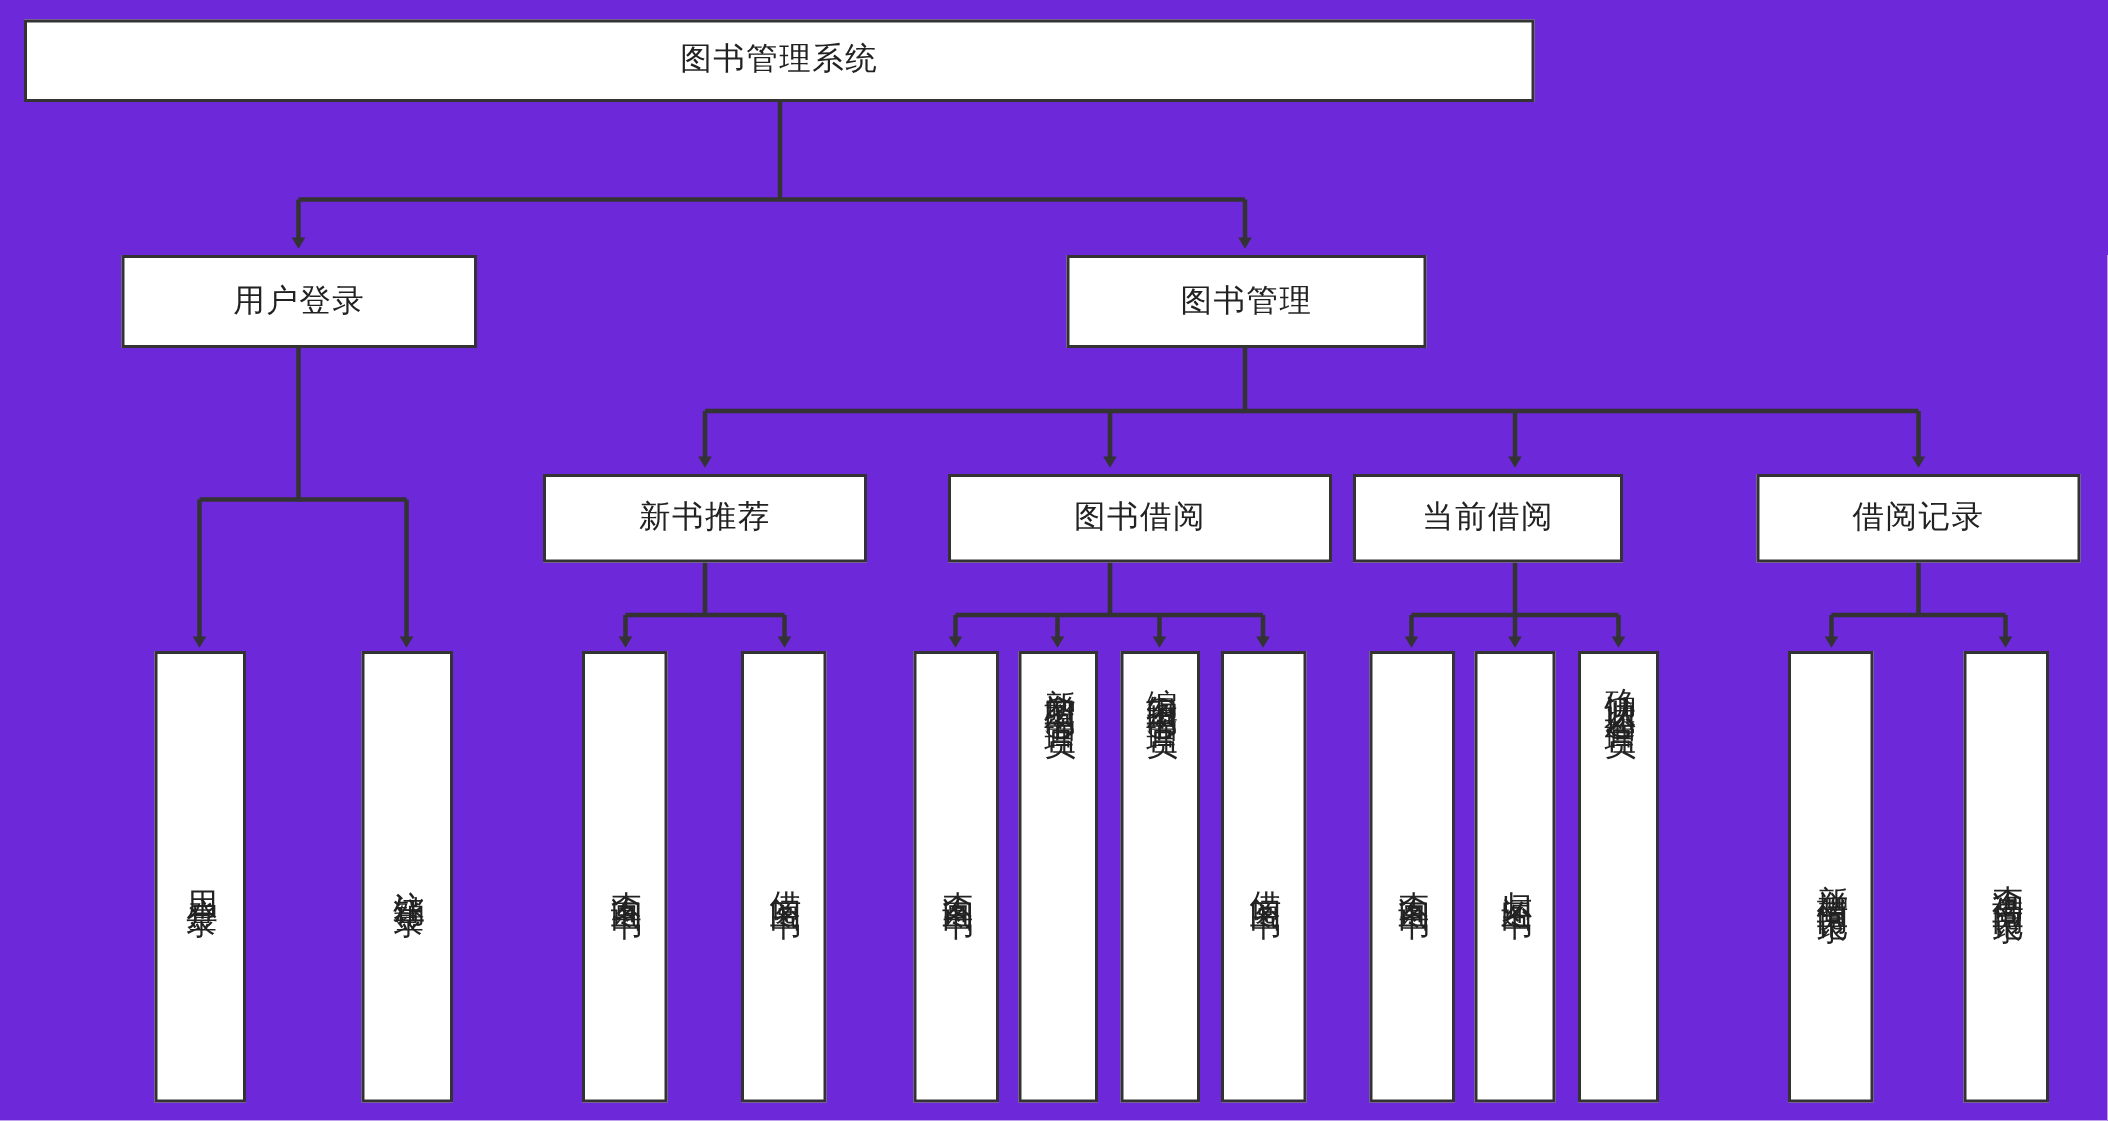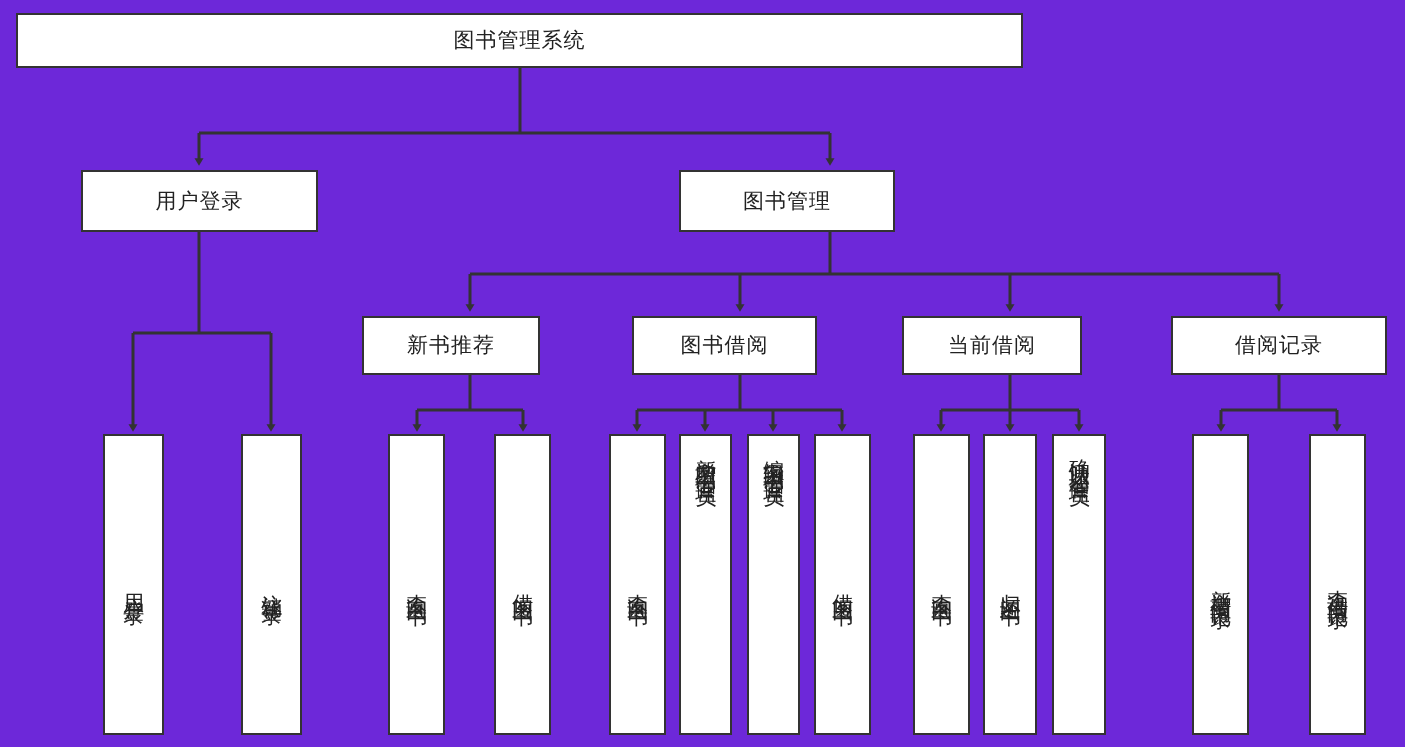--- a/index.html
+++ b/index.html
@@ -112,24 +112,24 @@
       <path d="M1279,375 L1279,410"></path>
       <path d="M1221,410 L1337,410"></path>
       <path d="M1221,410 L1221,428" marker-end="url(#arrow)"></path>
       <path d="M1337,410 L1337,428" marker-end="url(#arrow)"></path>
     </g>
   </svg>
 
   <div class="node" style="left:16px; top:13px; width:1007px; height:55px;">图书管理系统</div>
 
   <div class="node" style="left:81px; top:170px; width:237px; height:62px;">用户登录</div>
-  <div class="node" style="left:679px; top:170px; width:216px; height:62px;">图书管理</div>
+  <div class="node" style="left:711px; top:170px; width:240px; height:62px;">图书管理</div>
 
-  <div class="node" style="left:362px; top:316px; width:178px; height:59px;">新书推荐</div>
-  <div class="node" style="left:632px; top:316px; width:185px; height:59px;">图书借阅</div>
+  <div class="node" style="left:362px; top:316px; width:216px; height:59px;">新书推荐</div>
+  <div class="node" style="left:632px; top:316px; width:256px; height:59px;">图书借阅</div>
   <div class="node" style="left:902px; top:316px; width:180px; height:59px;">当前借阅</div>
   <div class="node" style="left:1171px; top:316px; width:216px; height:59px;">借阅记录</div>
 
   <div class="node vertical" style="left:103px; top:434px; width:61px; height:301px;">用户登录</div>
   <div class="node vertical" style="left:241px; top:434px; width:61px; height:301px;">注销登录</div>
 
   <div class="node vertical" style="left:388px; top:434px; width:57px; height:301px;">查询图书</div>
   <div class="node vertical" style="left:494px; top:434px; width:57px; height:301px;">借阅图书</div>
 
   <div class="node vertical" style="left:609px; top:434px; width:57px; height:301px;">查询图书</div>

